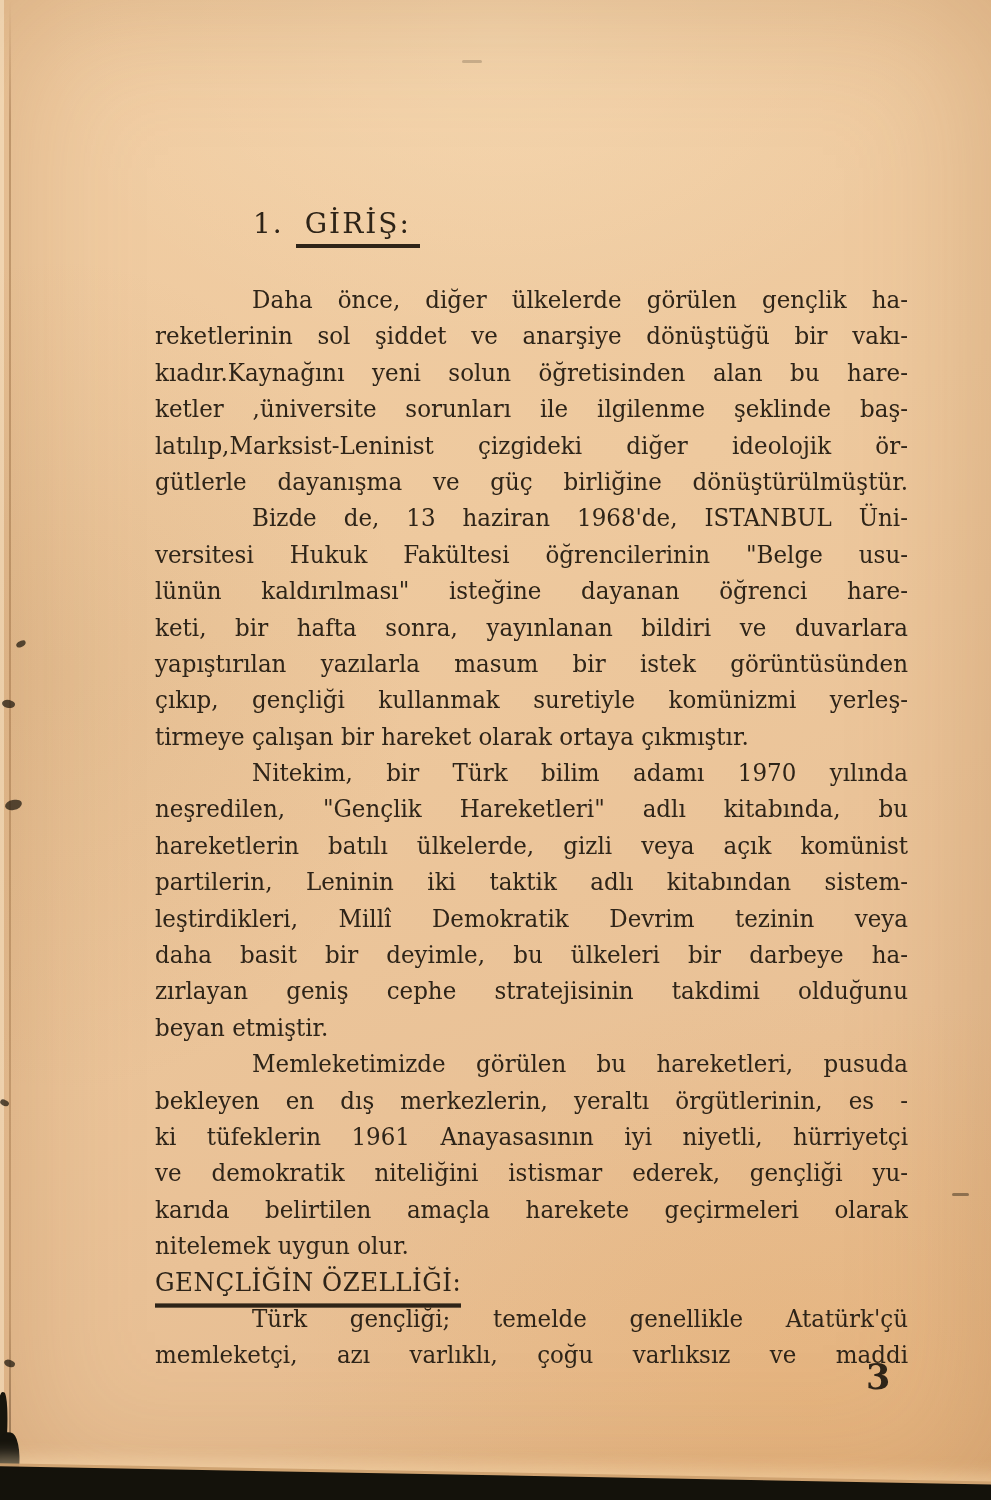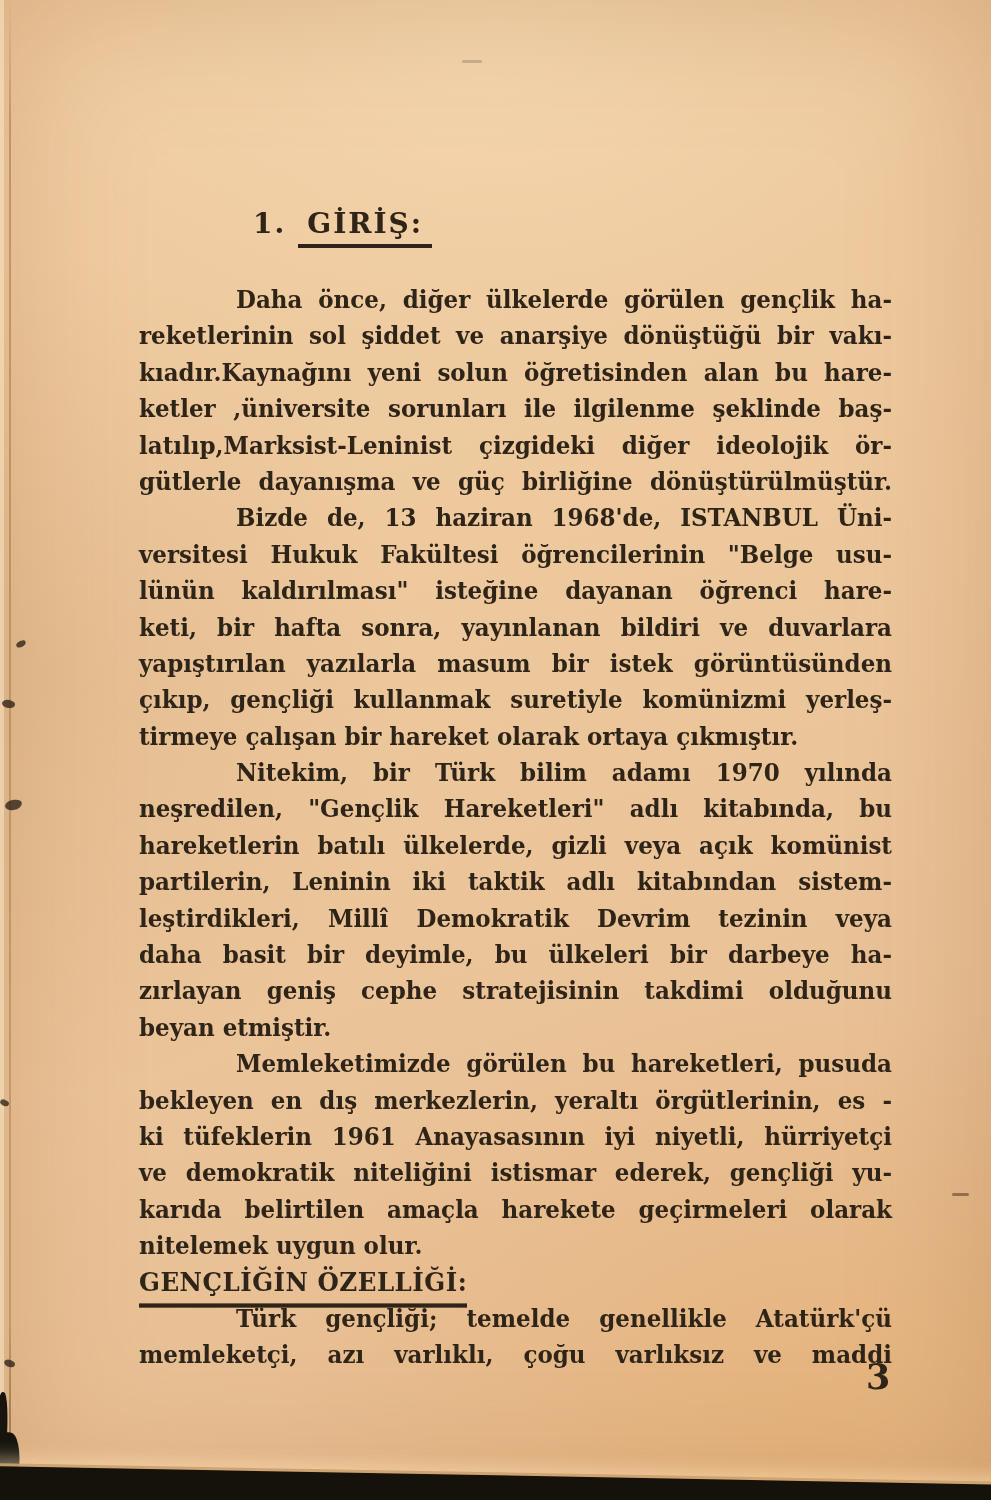--- a/index.html
+++ b/index.html
@@ -10,27 +10,27 @@
     background:
       radial-gradient(900px 700px at 82% 94%, rgba(228,160,85,0.28), rgba(228,160,85,0) 60%),
       radial-gradient(700px 500px at 50% 2%, rgba(255,238,205,0.30), rgba(255,238,205,0) 65%),
       radial-gradient(500px 600px at 6% 45%, rgba(160,108,55,0.12), rgba(160,108,55,0) 70%),
       linear-gradient(160deg,#f1cda3 0%,#eec99e 38%,#e9c196 72%,#e4b98c 100%);
     box-shadow:inset 0 0 140px rgba(150,95,40,0.28);
   }
   
   .heading{
     position:absolute;left:253px;top:207px;
-    font-size:28px;font-weight:700;letter-spacing:2px;
+    font-size:28px;font-weight:400;letter-spacing:2px;
     white-space:nowrap;
   }
   .htitle{margin-left:12px;padding:0 9px 4px 9px;border-bottom:4px solid #2e2418;}
   .body{
-    position:absolute;left:139px;top:281px;width:753px;
-    font-size:23px;font-weight:700;line-height:36.4px;
+    position:absolute;left:155px;top:281px;width:753px;
+    font-size:23px;font-weight:400;line-height:36.4px;
     filter:blur(0.25px);
   }
   .line{
     height:36.4px;
     text-align:justify;text-align-last:justify;
     transform:scaleY(1.07);transform-origin:50% 50%;
     white-space:normal;
   }
   .ind{text-indent:97px;}
   .last{text-align-last:left;}

